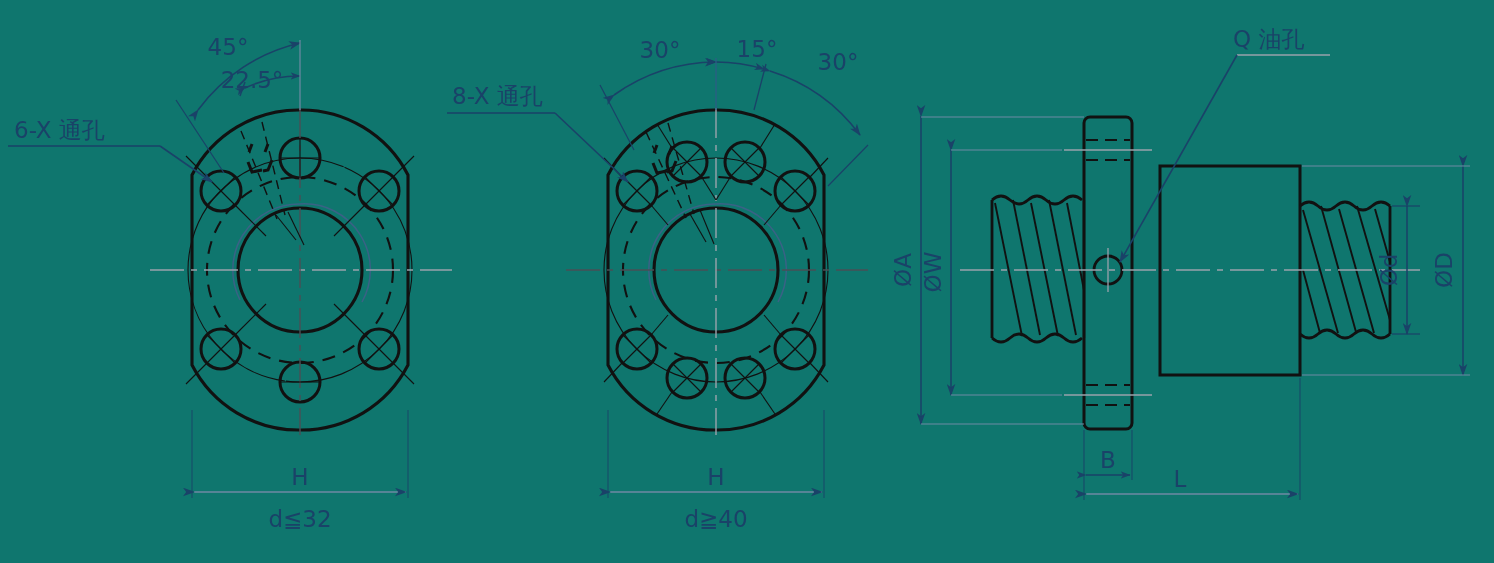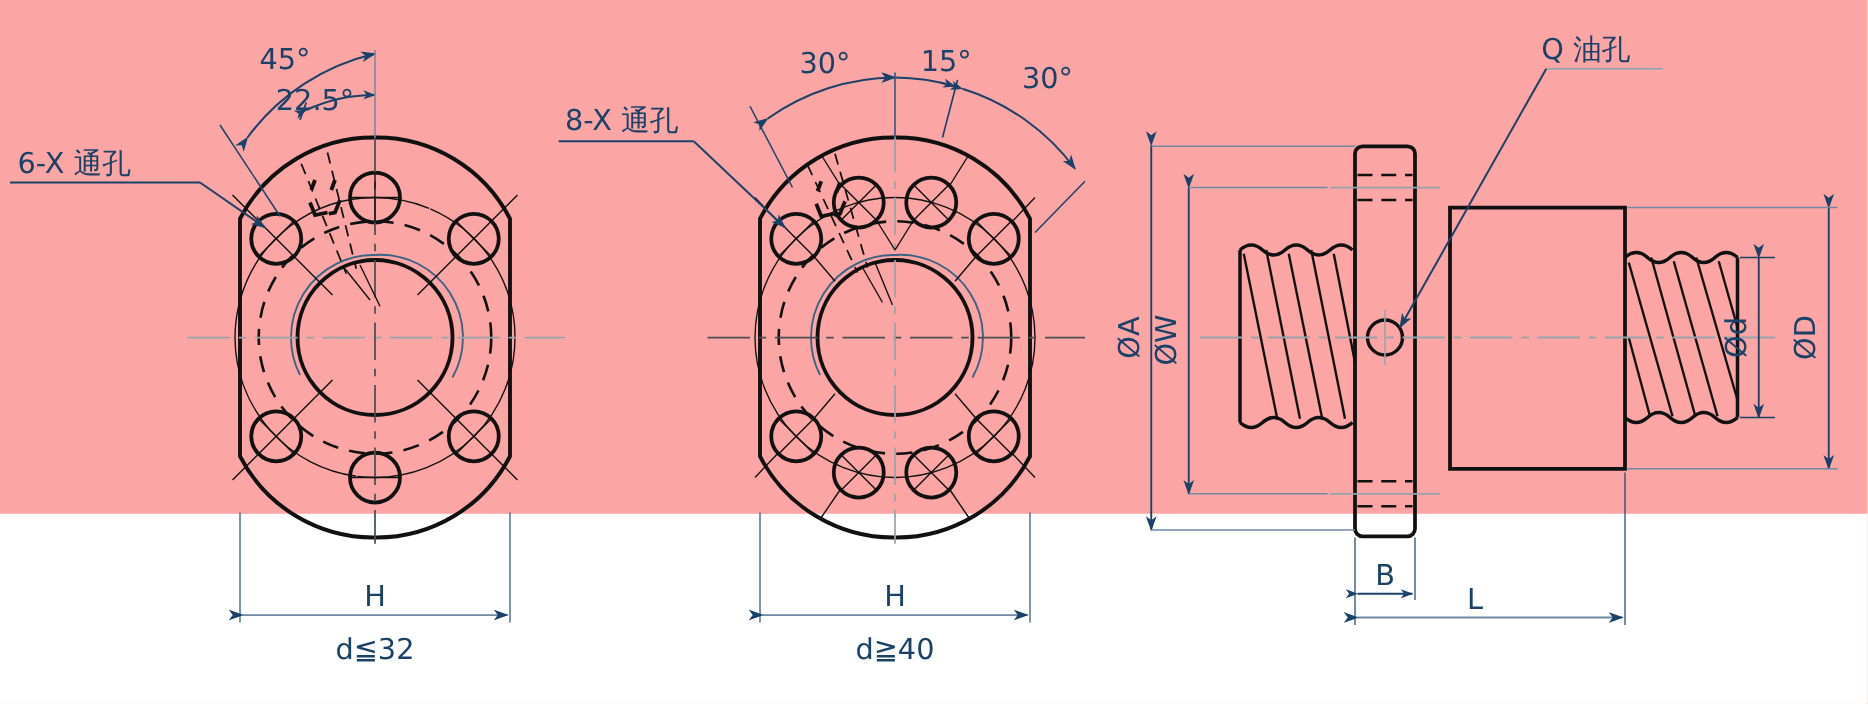--- a/index.html
+++ b/index.html
@@ -1,17 +1,17 @@
 <!DOCTYPE html>
 <html><head>
 <meta charset="utf-8">
 <style>
   html,body{margin:0;padding:0;background:#ffffff;}
   body{width:1494px;height:563px;font-family:"DejaVu Sans","Liberation Sans",sans-serif;overflow:hidden;}
-  #stage{position:relative;width:1494px;height:411px;background:#fca5a5;}
+  #stage{position:relative;width:1494px;height:563px;background:#0f766e;}
   svg{display:block;}
   .lbl{font-family:"DejaVu Sans","Liberation Sans",sans-serif;fill:#1a4268;font-size:23px;}
 </style>
 </head>
 <body>
 
 <div id="stage">
 <svg width="1494" height="563" viewBox="0 0 1494 563" xmlns="http://www.w3.org/2000/svg">
 
   <defs>

